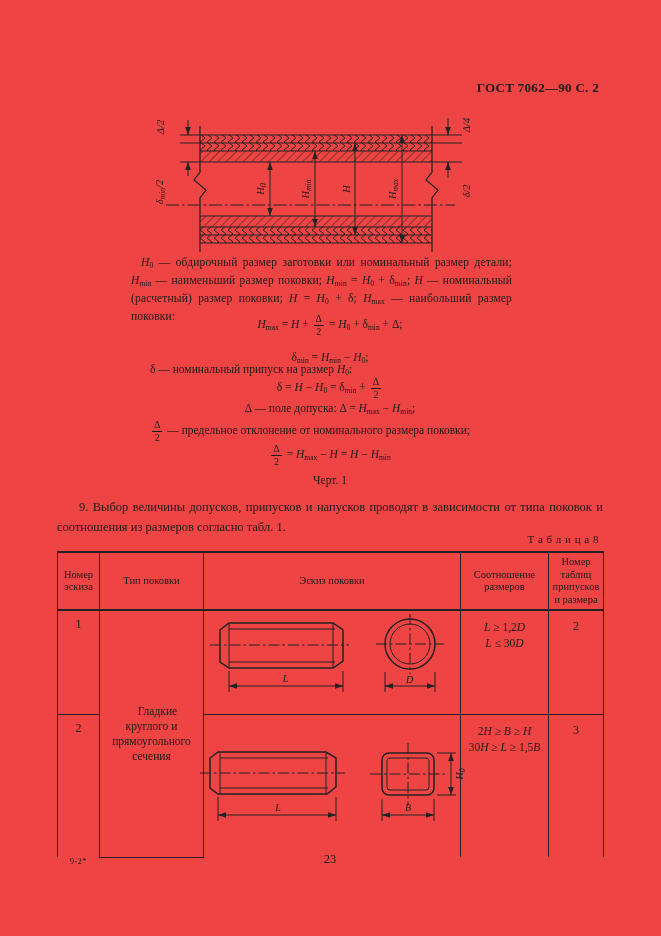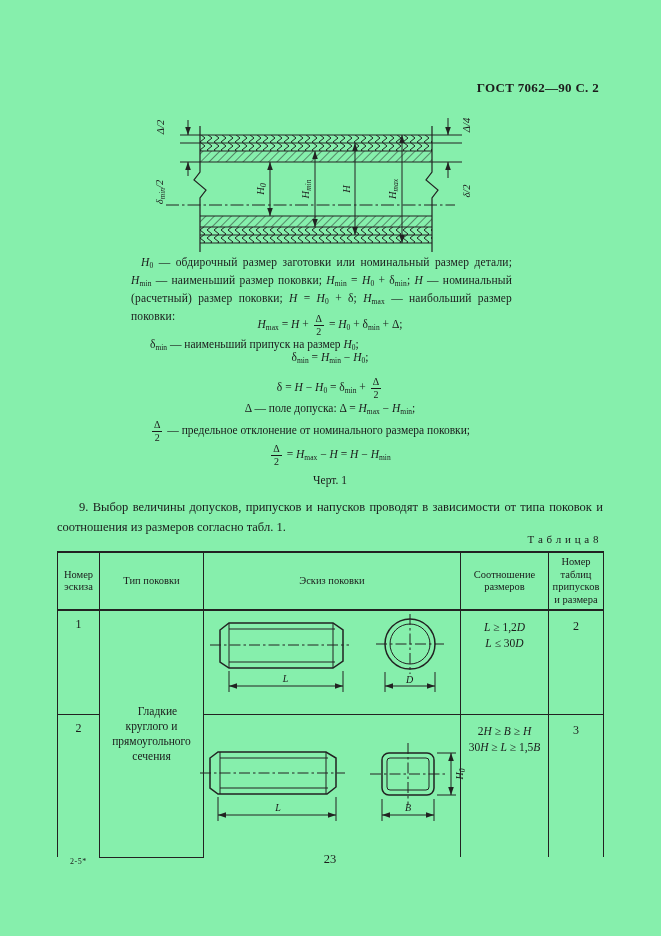--- a/index.html
+++ b/index.html
@@ -1,16 +1,16 @@
 <!DOCTYPE html>
 <html><head>
 <meta charset="utf-8">
 <style>
   html,body{margin:0;padding:0;background:#e8e8e8;}
-  .page{position:relative;width:661px;height:936px;background:#86efac;color:#1b1b1b;
+  .page{position:relative;width:661px;height:936px;background:#ef4444;color:#1b1b1b;
         font-family:"Liberation Serif",serif;overflow:hidden;margin:0 auto;}
   .abs{position:absolute;}
   sub{font-size:7.5px;vertical-align:-2px;}
   .gost{top:80px;right:62px;font-weight:700;font-size:13px;letter-spacing:.3px;}
   
   .fig{left:150px;top:110px;width:345px;height:150px;}
   .figlabel{position:absolute;font-style:italic;font-size:10.5px;white-space:nowrap;
             transform:translate(-50%,-50%) rotate(-90deg);}
   
   .defs{left:131px;top:255px;width:381px;font-size:11.5px;line-height:14px;
@@ -105,22 +105,22 @@
     <span class="figlabel" style="left:156px;top:79px"><i>H</i><sub>min</sub></span>
     <span class="figlabel" style="left:196px;top:79px"><i>H</i></span>
     <span class="figlabel" style="left:243px;top:79px"><i>H</i><sub>max</sub></span>
   </div>
 
   <div class="abs defs"><i>H</i><sub>0</sub> — обдирочный размер заготовки или номинальный размер детали; <i>H</i><sub>min</sub> — наименьший размер поковки; <i>H</i><sub>min</sub> = <i>H</i><sub>0</sub> + δ<sub>min</sub>; <i>H</i> — номинальный (расчетный) размер поковки; <i>H</i> = <i>H</i><sub>0</sub> + δ; <i>H</i><sub>max</sub> — наибольший размер поковки:</div>
   <div class="abs fc" style="top:314px"><i>H</i><sub>max</sub> = <i>H</i> + <span class="frac">
         <span>Δ</span>
         <span>2</span>
       </span> = <i>H</i><sub>0</sub> + δ<sub>min</sub> + Δ;</div>
-  <div class="abs fl" style="top:338px">δ<sub>min</sub> — наименьший припуск на размер <i>H</i><sub>0</sub>;</div>
   <div class="abs fc" style="top:351px">δ<sub>min</sub> = <i>H</i><sub>min</sub> − <i>H</i><sub>0</sub>;</div>
+  <div class="abs fl" style="top:363px">δ — номинальный припуск на размер <i>H</i><sub>0</sub>:</div>
   <div class="abs fc" style="top:377px">δ = <i>H</i> − <i>H</i><sub>0</sub> = δ<sub>min</sub> + <span class="frac">
         <span>Δ</span>
         <span>2</span>
       </span></div>
   <div class="abs fc" style="top:402px">Δ — поле допуска: Δ = <i>H</i><sub>max</sub> − <i>H</i><sub>min</sub>;</div>
   <div class="abs fl" style="top:420px"><span class="frac">
         <span>Δ</span>
         <span>2</span>
       </span> — предельное отклонение от номинального размера поковки;</div>
   <div class="abs fc" style="top:444px"><span class="frac">
@@ -212,16 +212,16 @@
               <span class="dim dimv" style="left:94px;top:33px"><i>H</i><sub>0</sub></span>
             </span>
           </div>
         </td>
         <td class="crel">2<i>H</i> ≥ <i>B</i> ≥ <i>H</i><br>30<i>H</i> ≥ <i>L</i> ≥ 1,5<i>B</i></td>
         <td class="ctab">3</td>
       </tr>
     </tbody>
   </table>
 
-  <div class="abs fsig">2-5*</div>
+  <div class="abs fsig">9-2*</div>
   <div class="abs fpage">23</div>
 
 </div>
 
 </body></html>

